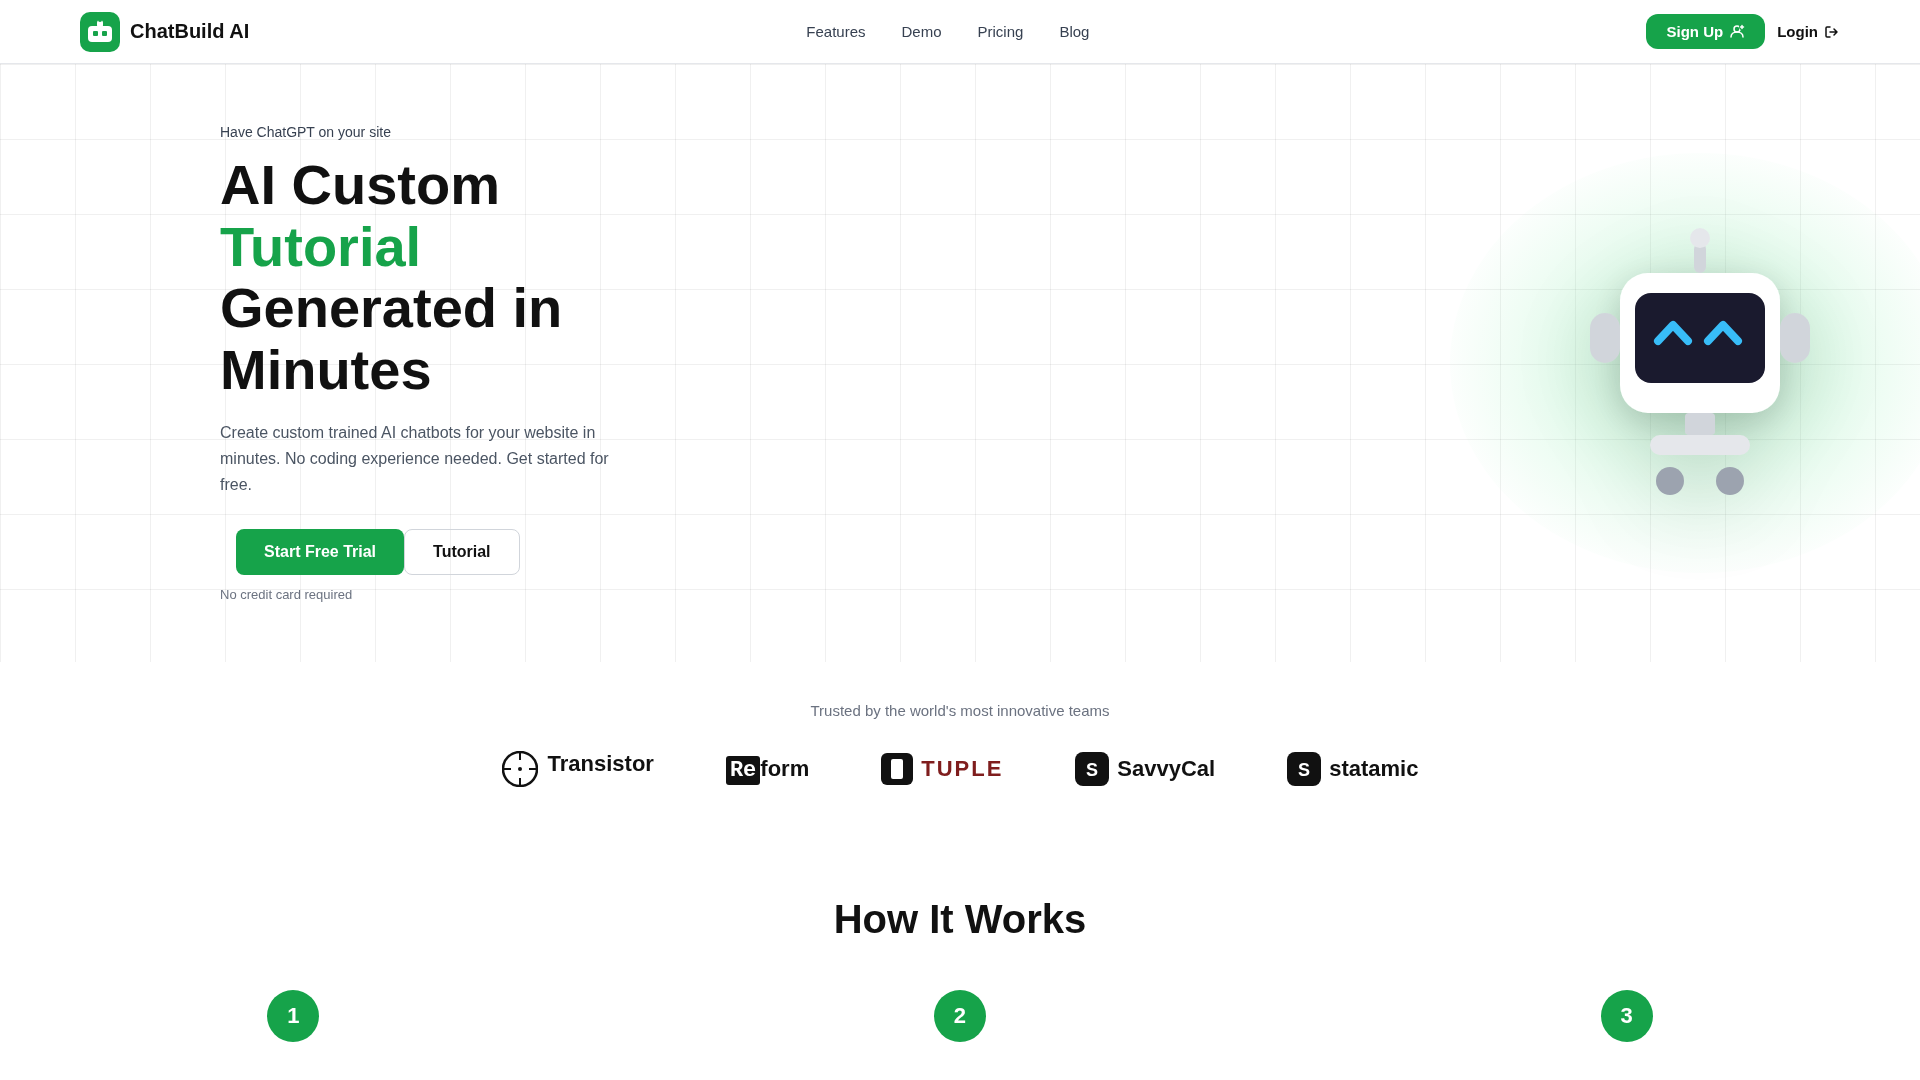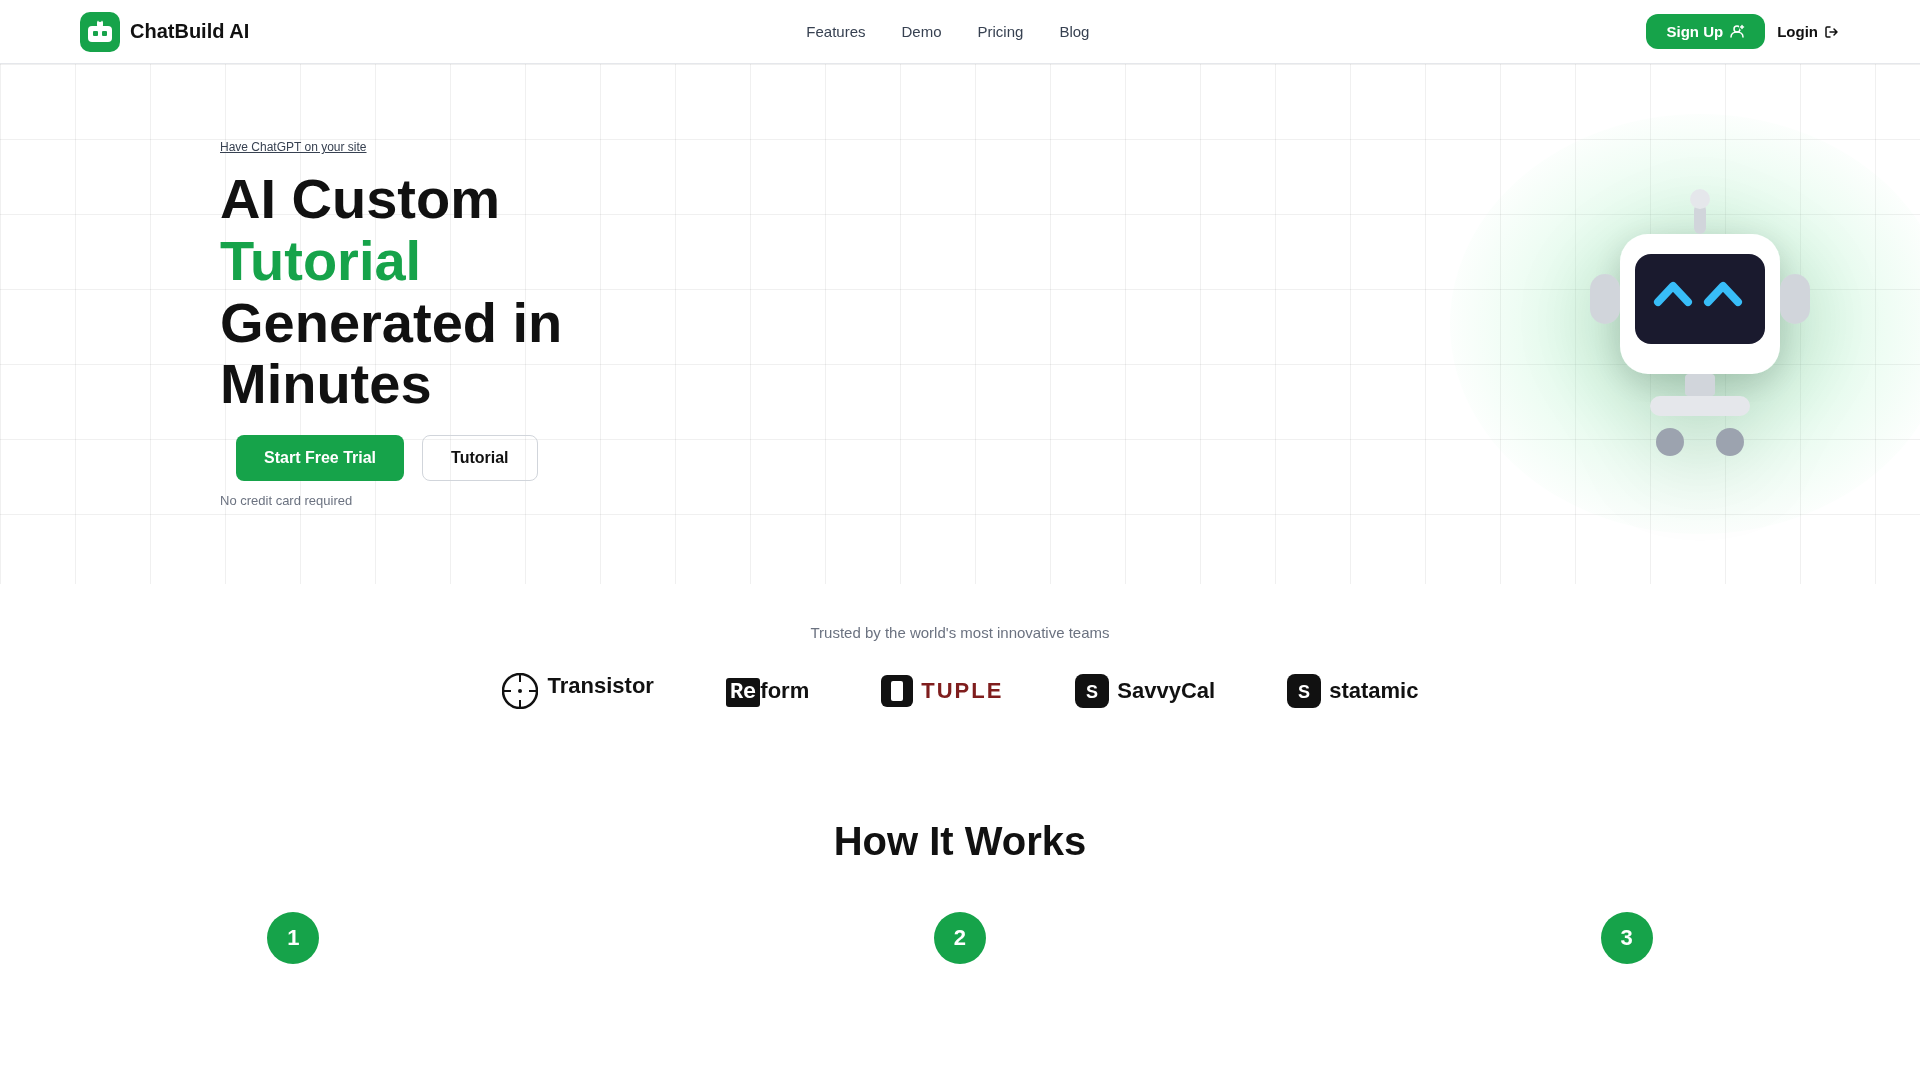--- a/index.html
+++ b/index.html
@@ -91,45 +91,44 @@
       align-items: center;
       overflow: hidden;
     }
     .hero-content {
       position: relative;
       z-index: 2;
       padding: 60px 0 60px 220px;
       max-width: 620px;
     }
     .hero-eyebrow {
-      font-size: 12px;
+      font-size: 14px;
       color: #374151;
       margin-bottom: 14px;
-      text-decoration: underline;
     }
     .hero-title {
       font-size: 56px;
       font-weight: 800;
       line-height: 1.1;
       color: #111;
       margin-bottom: 20px;
     }
     .hero-title .green {
       color: #16a34a;
     }
     .hero-desc {
       font-size: 16px;
       color: #4b5563;
       line-height: 1.6;
       margin-bottom: 32px;
       max-width: 440px;
     }
     .hero-buttons {
       display: flex;
-      gap: 18px;
+      gap: 0;
       margin-bottom: 12px;
       padding-left: 16px;
     }
     .btn-primary {
       background: #16a34a;
       color: #fff;
       border: none;
       border-radius: 8px;
       padding: 14px 28px;
       font-size: 16px;
@@ -334,20 +333,21 @@
 
 <div class="hero-section">
   <div class="grid-bg"></div>
 
   <div class="hero-content">
     <p class="hero-eyebrow">Have ChatGPT on your site</p>
     <h1 class="hero-title">
       <span>AI Custom </span><span class="green">Tutorial</span><br>
       <span>Generated in Minutes</span>
     </h1>
+    <p class="hero-desc">Create custom trained AI chatbots for your website in minutes. No coding experience needed. Get started for free.</p>
     <div class="hero-buttons">
       <button class="btn-primary">Start Free Trial</button>
       <button class="btn-secondary">Tutorial</button>
     </div>
     <p class="no-credit">No credit card required</p>
   </div>
 
   <div class="robot-container">
     <div class="green-glow"></div>
     <div class="robot-svg-wrap">

